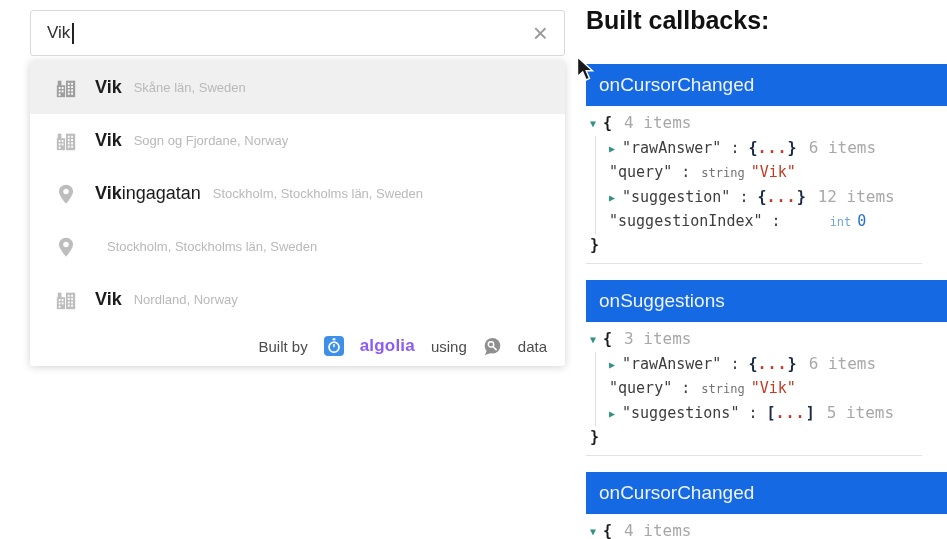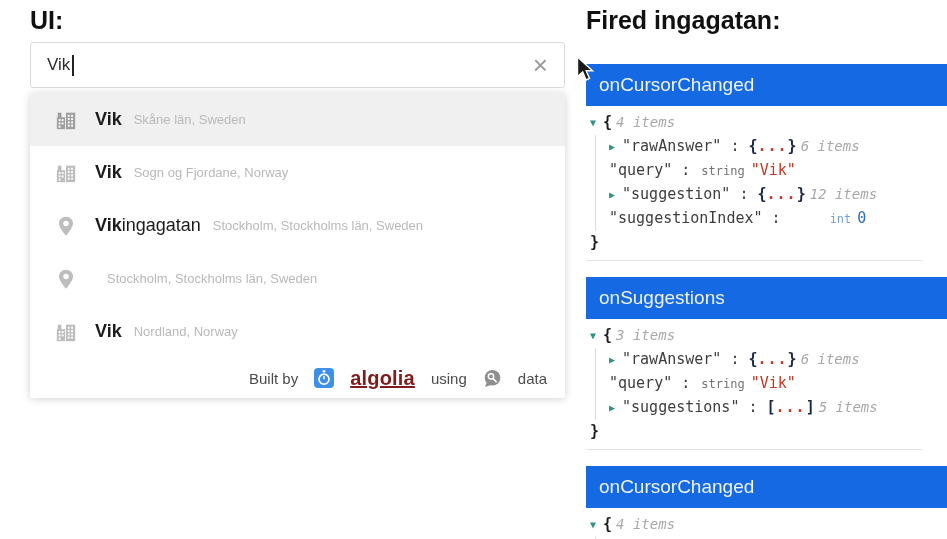--- a/index.html
+++ b/index.html
@@ -18,55 +18,54 @@
             overflow:hidden;}
   .srow{height:53px;display:flex;align-items:center;}
   .srow.hl{background:#f0f0f0;}
   .srow .ic{width:22px;height:22px;margin-left:25px;margin-right:18px;color:#bdbdbd;flex:0 0 auto;}
   .srow.hl .ic{color:#9e9e9e;}
   .srow .main{font-size:18px;color:#1c1c1c;white-space:nowrap;}
   .srow .match{font-weight:bold;}
   .srow .secondary{font-size:13px;color:#b9b9b9;margin-left:12px;white-space:nowrap;}
   .dd-footer{height:40px;display:flex;align-items:center;justify-content:flex-end;
              padding-right:18px;gap:16px;font-size:15px;color:#4c4c4c;text-align:right;}
-  .dd-footer .brand{font-weight:bold;font-size:20px;color:#7f1d1d;letter-spacing:.2px;text-decoration:underline;}
+  .dd-footer .brand{font-weight:bold;font-size:17px;color:#8b5cf6;letter-spacing:.2px;}
   .dd-footer svg{display:block;}
 
   
   .right-col{position:absolute;left:586px;top:4px;width:361px;}
   #callbacks{margin-top:28px;}
   .cb-block + .cb-block{margin-top:16px;}
   .cb-header{width:396px;height:42px;line-height:42px;background:#1569e3;color:#eef3fc;
              font-size:19px;padding-left:13px;box-sizing:border-box;}
   .cb-json{width:332px;padding:5px 0 6px 4px;border-bottom:1px solid #e2e2e2;
            font-family:"DejaVu Sans Mono",monospace;font-size:15px;line-height:23px;
            color:#3d3d3d;white-space:nowrap;}
   .cb-children{margin-left:5px;border-left:1px solid #ddd;padding-left:13px;}
   .jarrow{display:inline-block;color:#2f9287;font-size:10px;margin-right:7px;
           transform:translateY(-1px);cursor:pointer;}
   .jroot{font-weight:bold;color:#1c1c1c;}
   .jkey{color:#3d3d3d;}
   .jbrace{font-weight:bold;color:#1a2745;}
   .jdots{font-weight:bold;color:#c0392b;letter-spacing:1px;}
-  .jcount{color:#a8a8a8;font-style:italic;font-size:14px;margin-left:4px;}
+  .jcount{color:#a8a8a8;font-size:16px;margin-left:12px;}
   .jtype{font-size:12px;margin:0 6px 0 2px;}
   .jtype.string{color:#737373;}
   .jtype.int{color:#74a3d6;margin-left:40px;}
   .jval.string{color:#c13a24;}
   .jval.int{color:#2a6fc2;}
 
   .cursor-overlay{position:absolute;left:576px;top:56px;pointer-events:none;}
 </style>
 </head>
 <body>
 
 <div class="page">
 
   <div class="left-col">
-    <h1 class="col-heading">UI:</h1>
 
     <div class="searchbox">
       <span class="query">Vik</span>
         <span class="caret"></span>
       <span class="clear">×</span>
     </div>
 
     <div class="dropdown">
       <div id="rows">
           <div class="srow hl">
@@ -182,21 +181,21 @@
             <circle cx="8" cy="7.4" r="2.7" fill="none" stroke="#fff" stroke-width="1.5"></circle>
             <line x1="10" y1="9.5" x2="13.6" y2="13.1" stroke="#fff" stroke-width="1.5"></line>
           </svg>
         </span>
         <span>data</span>
       </div>
     </div>
   </div>
 
   <div class="right-col">
-    <h1 class="col-heading">Fired ingagatan:</h1>
+    <h1 class="col-heading">Built callbacks:</h1>
     <div id="callbacks">
         <div class="cb-block">
           <div class="cb-header">onCursorChanged</div>
           <div class="cb-json">
             <div><span class="jarrow">▼</span><span class="jroot">{</span><span class="jcount">4 items</span></div>
             <div class="cb-children">
               <div><span class="jarrow">▶</span><span class="jkey">"rawAnswer"</span><span class="jcolon"> : </span><span class="jbrace">{</span><span class="jdots">...</span><span class="jbrace">}</span><span class="jcount">6 items</span></div>
               <div><span class="jkey">"query"</span><span class="jcolon"> : </span><span class="jtype string">string</span><span class="jval string">"Vik"</span></div>
               <div><span class="jarrow">▶</span><span class="jkey">"suggestion"</span><span class="jcolon"> : </span><span class="jbrace">{</span><span class="jdots">...</span><span class="jbrace">}</span><span class="jcount">12 items</span></div>
               <div><span class="jkey">"suggestionIndex"</span><span class="jcolon"> : </span><span class="jtype int">int</span><span class="jval int">0</span></div>

